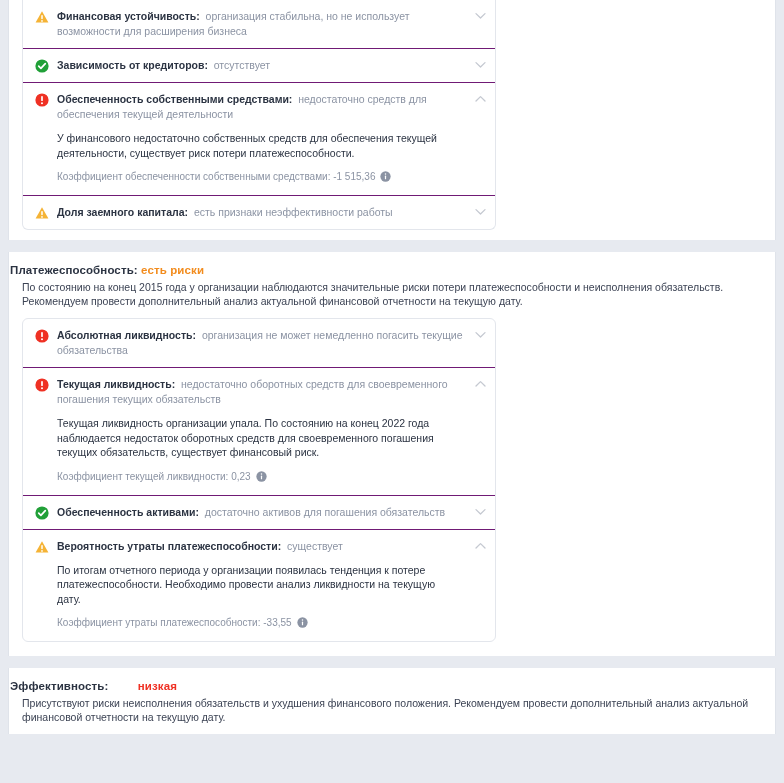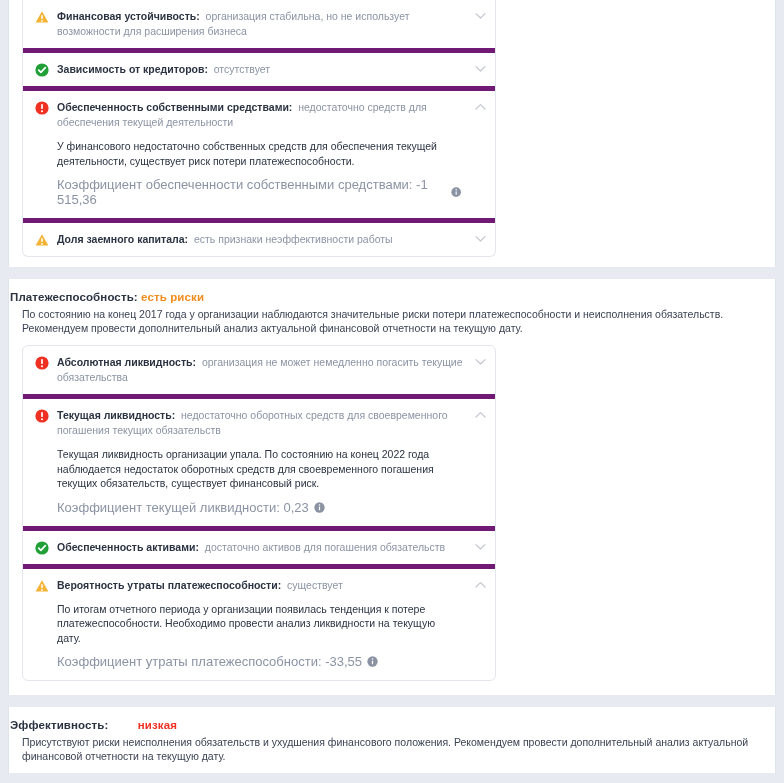--- a/index.html
+++ b/index.html
@@ -73,21 +73,21 @@
     overflow: hidden;
     max-width: 474px;
   }
   .card-list.cut-top {
     border-top: none;
     border-top-left-radius: 0;
     border-top-right-radius: 0;
   }
 
   .row {
-    border-bottom: 5px solid #701a75;
+    border-bottom: 1px solid #701a75;
     position: relative;
     padding: 9px 30px 9px 12px;
     display: block;
   }
   .row:last-child { border-bottom: none; }
 
   .row-head {
     display: flex;
     align-items: flex-start;
     gap: 8px;
@@ -133,21 +133,21 @@
     padding: 9px 4px 2px 22px;
   }
   .row-body p {
     margin: 0 0 12px 0;
     font-size: 10.5px;
     line-height: 14.5px;
     color: #2b3342;
   }
   .row-body p:last-of-type { margin-bottom: 0; }
   .coef {
-    font-size: 13px;
+    font-size: 10px;
     line-height: 15px;
     color: #8b93a3;
     display: flex;
     align-items: center;
     gap: 5px;
     margin-top: 9px;
   }
   .coef .info-ico { width: 11px; height: 11px; display: inline-block; }
   .coef .info-ico svg { display: block; }
 </style>
@@ -236,21 +236,21 @@
               <svg viewBox="0 0 11 7" xmlns="http://www.w3.org/2000/svg">
                 <path d="M1 1.6 L5.5 6 L10 1.6" fill="none" stroke="#8b93a3" stroke-width="1.3" stroke-linecap="round" stroke-linejoin="round"></path>
               </svg>
             </span>
           </div>
         </div>
       </div>
       <div class="gap"></div>
       <div class="section sec-mid">
         <div class="sec-head"><span>Платежеспособность:</span><span class="verdict risk"> есть риски</span></div>
-        <div class="sec-desc">По состоянию на конец 2017 года у организации наблюдаются значительные риски потери платежеспособности и неисполнения обязательств. Рекомендуем провести дополнительный анализ актуальной финансовой отчетности на текущую дату.</div>
+        <div class="sec-desc">По состоянию на конец 2015 года у организации наблюдаются значительные риски потери платежеспособности и неисполнения обязательств. Рекомендуем провести дополнительный анализ актуальной финансовой отчетности на текущую дату.</div>
         <div class="card-list">
           <div class="row">
             <div class="row-head">
               <span class="ico">
                 <svg viewBox="0 0 14 14" xmlns="http://www.w3.org/2000/svg">
                   <circle cx="7" cy="7" r="6.6" fill="#ef3124"></circle>
                   <rect x="6.15" y="3" width="1.7" height="5" rx="0.85" fill="#ffffff"></rect>
                   <circle cx="7" cy="10.2" r="1" fill="#ffffff"></circle>
                 </svg>
               </span>

